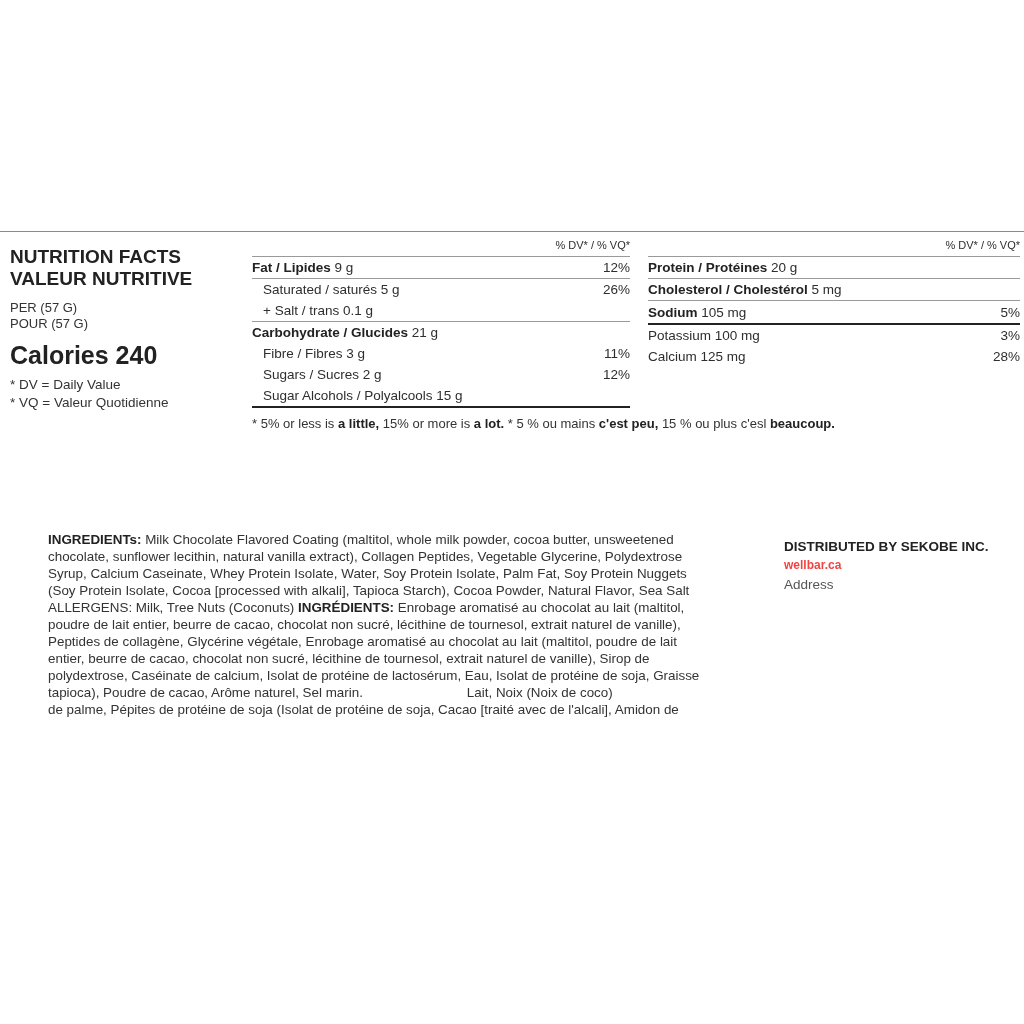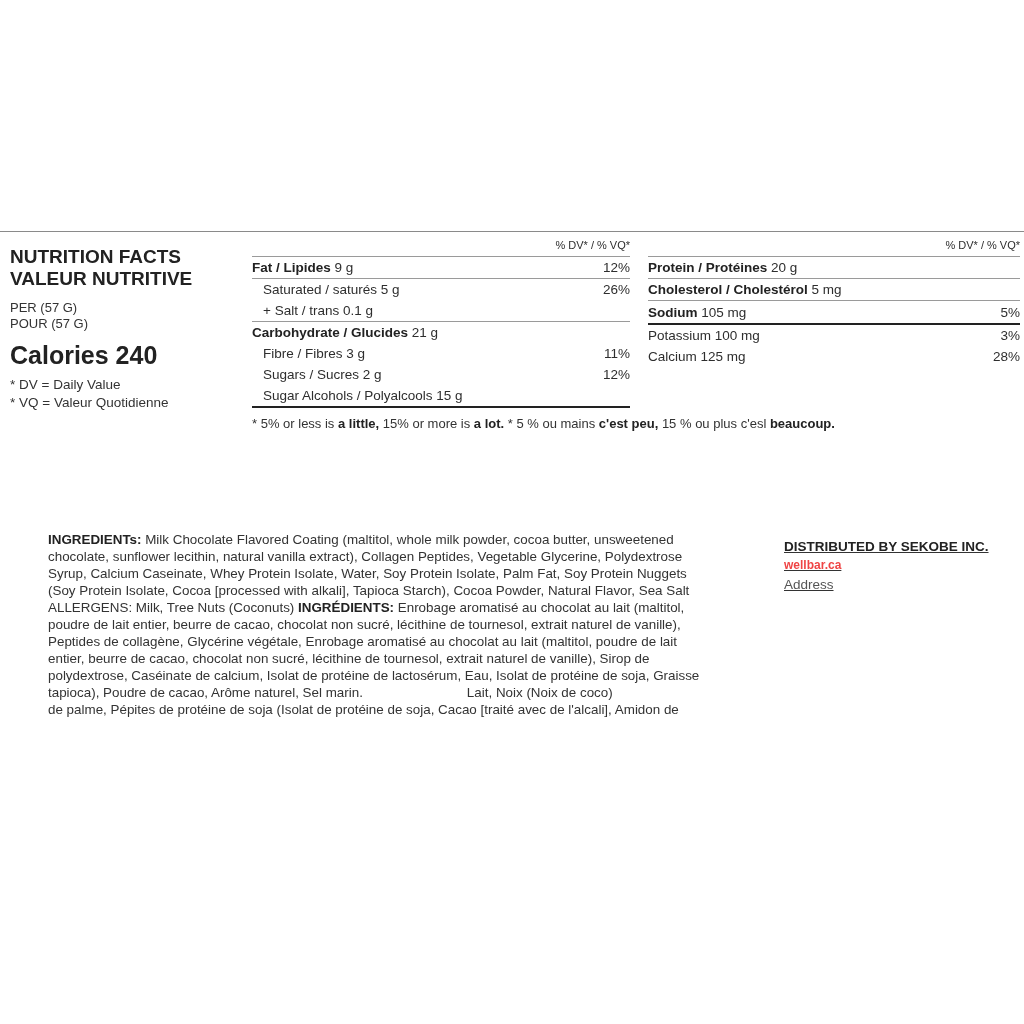--- a/index.html
+++ b/index.html
@@ -27,21 +27,21 @@
   .row.tall { height: 22px; }
 
   .footnote { position: absolute; left: 252px; top: 391px; font-size: 13px; color: #333; white-space: nowrap; margin-top: 25px; }
   .footnote b { color: #222; }
 
   .ingredients { position: absolute; left: 8px; top: 531px; width: 760px; font-size: 13.4px; line-height: 17px; color: #333; }
   .ingredients p { margin: 0; white-space: nowrap; padding-left: 40px; }
   .ingredients b { color: #222; }
   .gap { display: inline-block; width: 104px; }
 
-  .distrib { position: absolute; left: 784px; top: 537px; font-size: 13.5px; line-height: 19px; color: #333; text-decoration: underline; }
+  .distrib { position: absolute; left: 784px; top: 537px; font-size: 13.5px; line-height: 19px; color: #333; }
   .distrib .co { font-weight: bold; color: #222; }
   .distrib .web { font-weight: bold; color: #ef4444; font-size: 12px; }
   .distrib .addr { color: #555; }
 </style>
 </head>
 <body>
 
 <div class="top-rule"></div>
 
 <div class="label-block">

